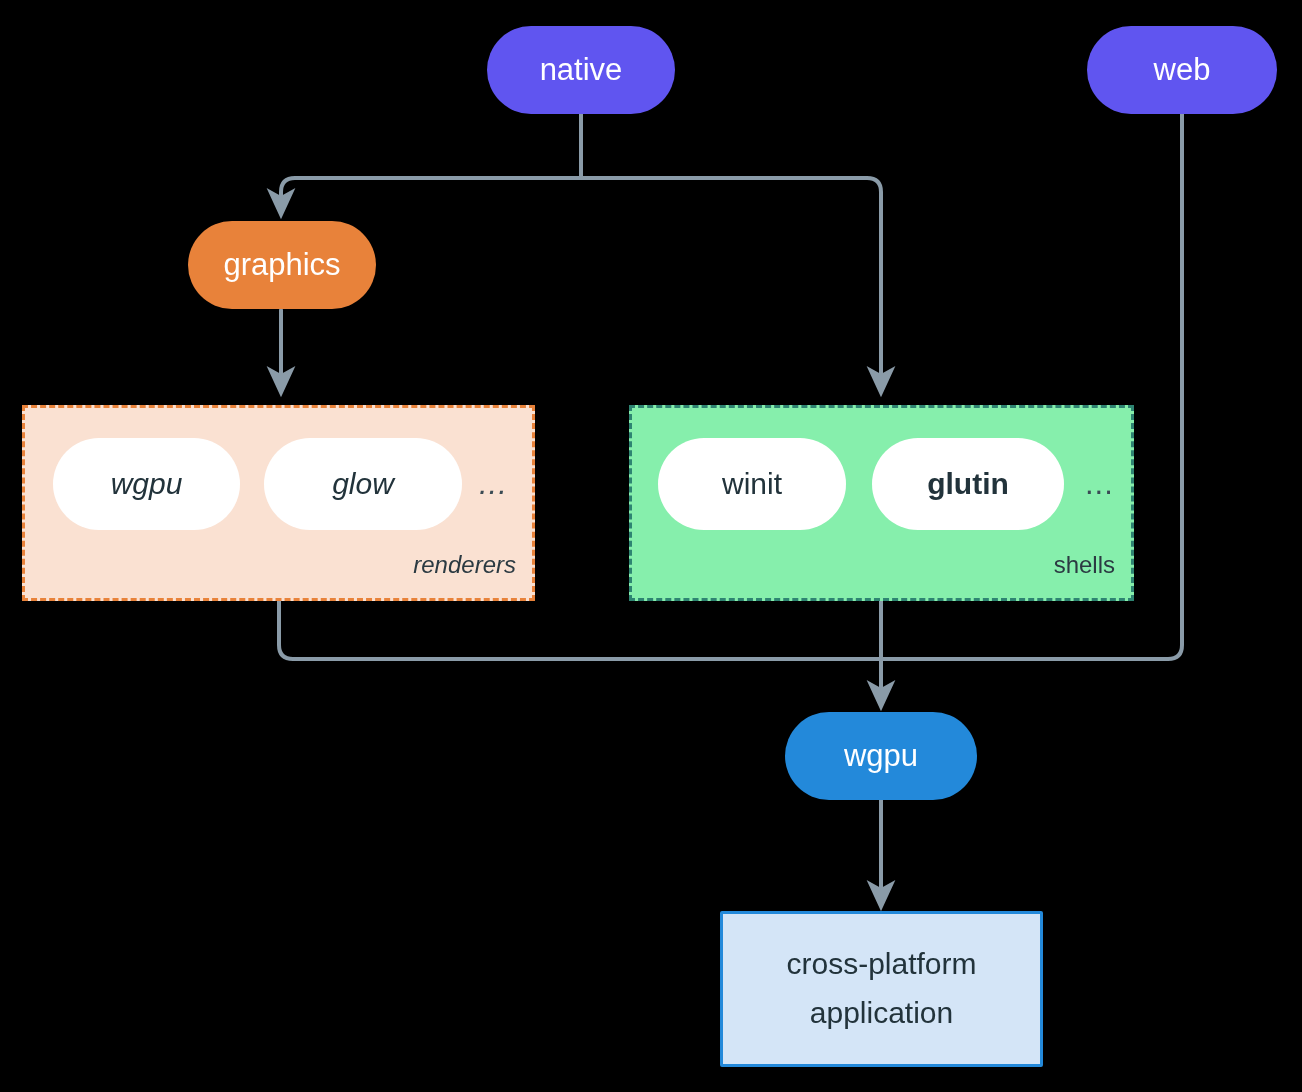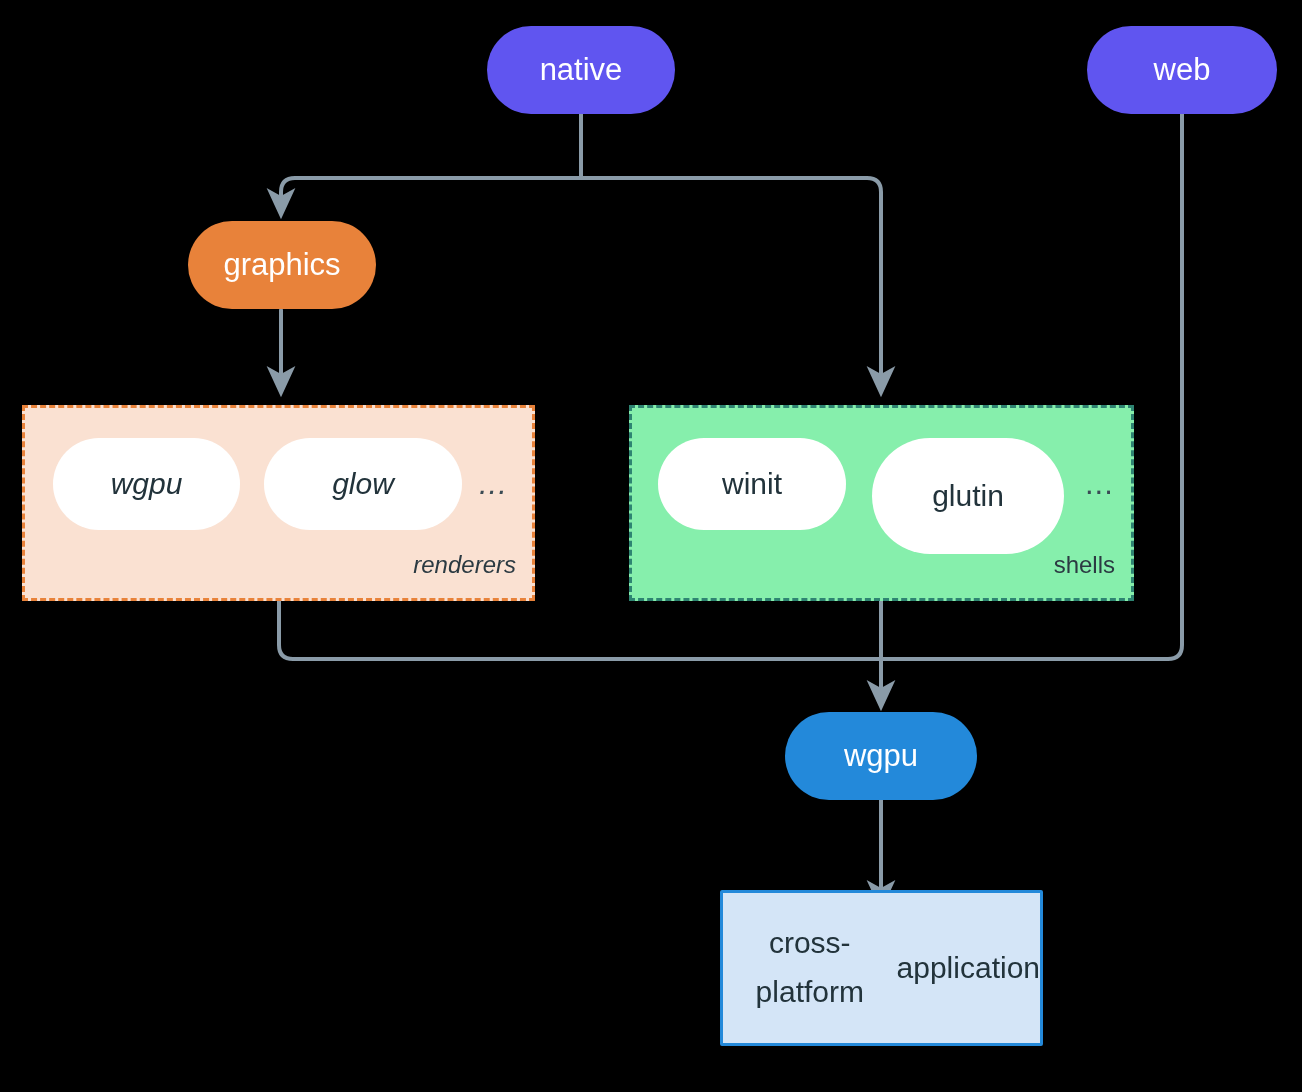--- a/index.html
+++ b/index.html
@@ -147,29 +147,29 @@
       <span>glow</span>
     </div>
     <span class="ellipsis" style="left:454px; top:58px;">...</span>
     <span class="group-label">renderers</span>
   </div>
 
   <div class="group group-shells" style="left:629px; top:405px; width:505px; height:196px;">
     <div class="node stadium node-leaf" style="left:26px; top:30px; width:188px; height:92px;">
       <span>winit</span>
     </div>
-    <div class="node stadium node-leaf" style="left:240px; top:30px; width:192px; height:116px;">
+    <div class="node stadium node-leaf" style="left:240px; top:30px; width:192px; height:92px;font-weight:bold;">
       <span>glutin</span>
     </div>
     <span class="ellipsis" style="left:453px; top:58px;">...</span>
     <span class="group-label">shells</span>
   </div>
 
   <div class="node stadium node-iced" style="left:785px; top:712px; width:192px; height:88px;">
     <span>wgpu</span>
   </div>
 
-  <div class="node node-app" style="left:720px; top:890px; width:323px; height:156px; ">
+  <div class="node node-app" style="left:720px; top:911px; width:323px; height:156px; flex-direction:column;">
     <span>cross-platform</span>
     <span>application</span>
   </div>
 
 </div>
 
 </body></html>

